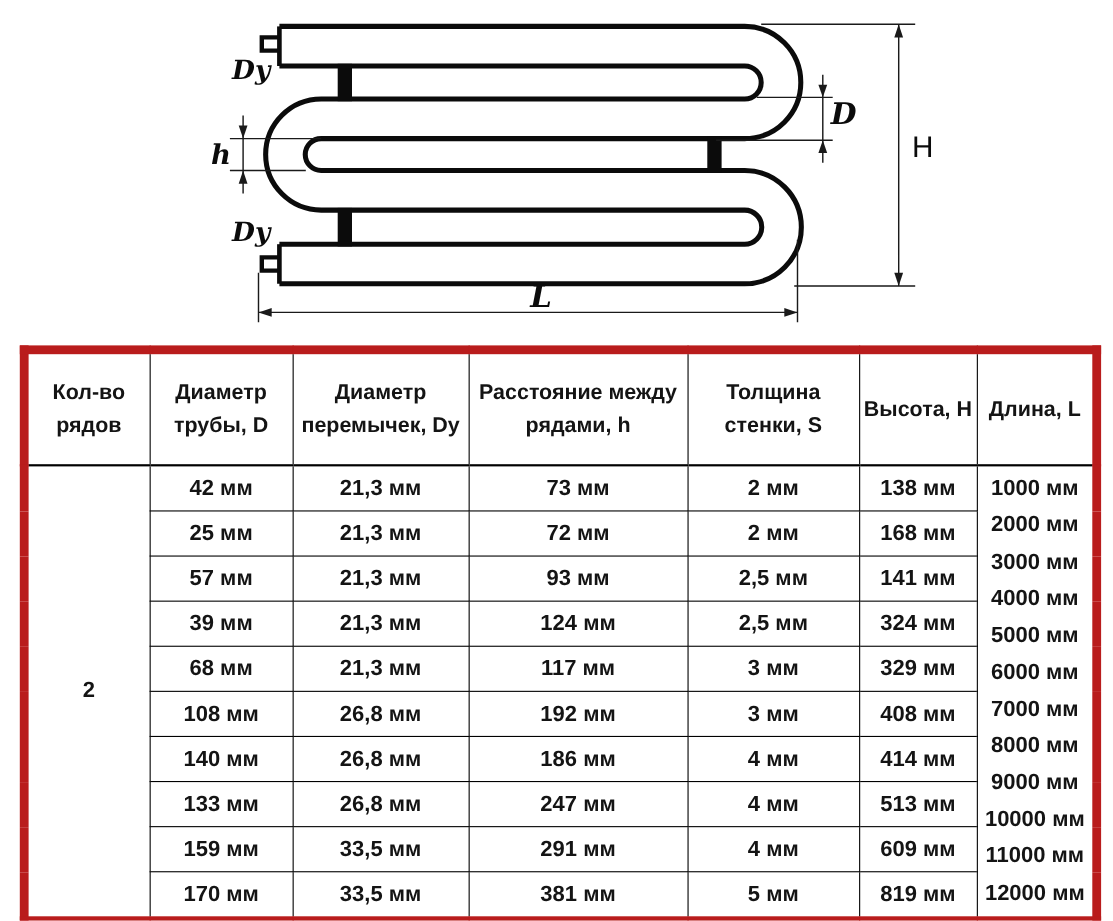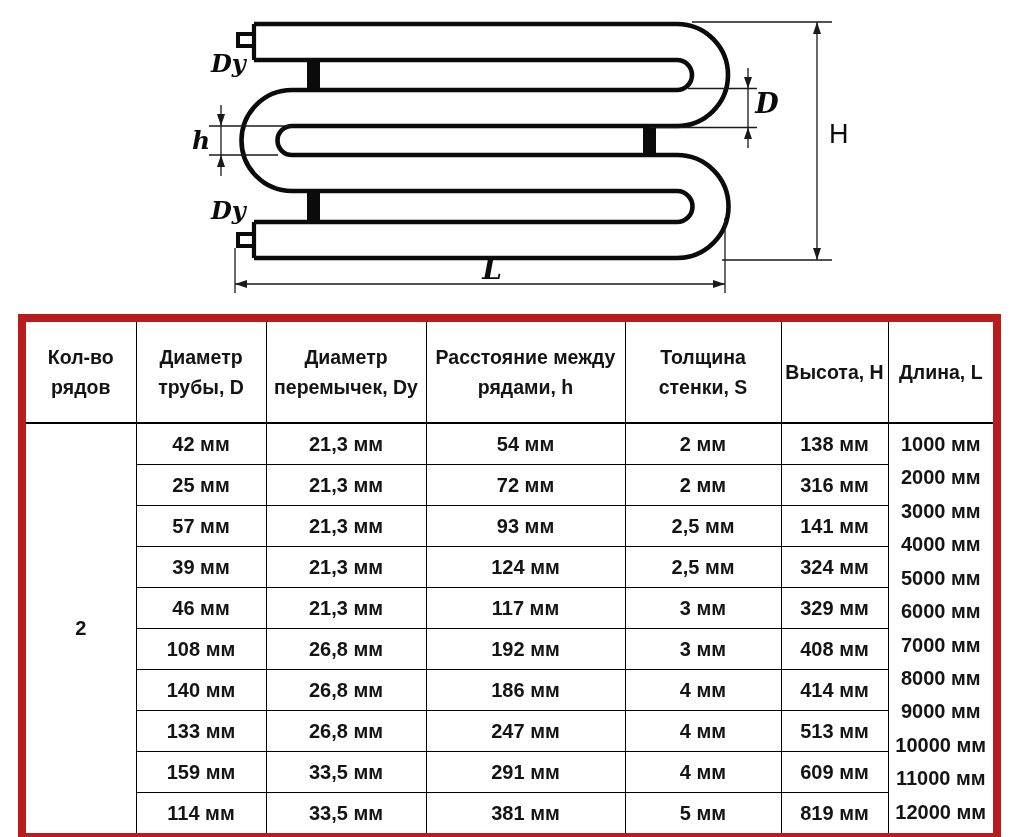--- a/index.html
+++ b/index.html
@@ -103,59 +103,59 @@
 стенки, S</th>
         <th>Высота, H</th>
         <th>Длина, L</th>
       </tr>
     </thead>
     <tbody>
       <tr>
         <td class="count-cell" rowspan="10">2</td>
         <td>42 мм</td>
         <td>21,3 мм</td>
-        <td>54 мм</td>
+        <td>73 мм</td>
         <td>2 мм</td>
         <td>138 мм</td>
         <td class="lengths-cell" rowspan="10">1000 мм
 2000 мм
 3000 мм
 4000 мм
 5000 мм
 6000 мм
 7000 мм
 8000 мм
 9000 мм
 10000 мм
 11000 мм
 12000 мм</td>
       </tr>
       <tr>
         <td>25 мм</td>
         <td>21,3 мм</td>
         <td>72 мм</td>
         <td>2 мм</td>
-        <td>316 мм</td>
+        <td>168 мм</td>
       </tr>
       <tr>
         <td>57 мм</td>
         <td>21,3 мм</td>
         <td>93 мм</td>
         <td>2,5 мм</td>
         <td>141 мм</td>
       </tr>
       <tr>
         <td>39 мм</td>
         <td>21,3 мм</td>
         <td>124 мм</td>
         <td>2,5 мм</td>
         <td>324 мм</td>
       </tr>
       <tr>
-        <td>46 мм</td>
+        <td>68 мм</td>
         <td>21,3 мм</td>
         <td>117 мм</td>
         <td>3 мм</td>
         <td>329 мм</td>
       </tr>
       <tr>
         <td>108 мм</td>
         <td>26,8 мм</td>
         <td>192 мм</td>
         <td>3 мм</td>
@@ -176,21 +176,21 @@
         <td>513 мм</td>
       </tr>
       <tr>
         <td>159 мм</td>
         <td>33,5 мм</td>
         <td>291 мм</td>
         <td>4 мм</td>
         <td>609 мм</td>
       </tr>
       <tr>
-        <td>114 мм</td>
+        <td>170 мм</td>
         <td>33,5 мм</td>
         <td>381 мм</td>
         <td>5 мм</td>
         <td>819 мм</td>
       </tr>
     </tbody>
   </table>
 </div>
 
 </body></html>

